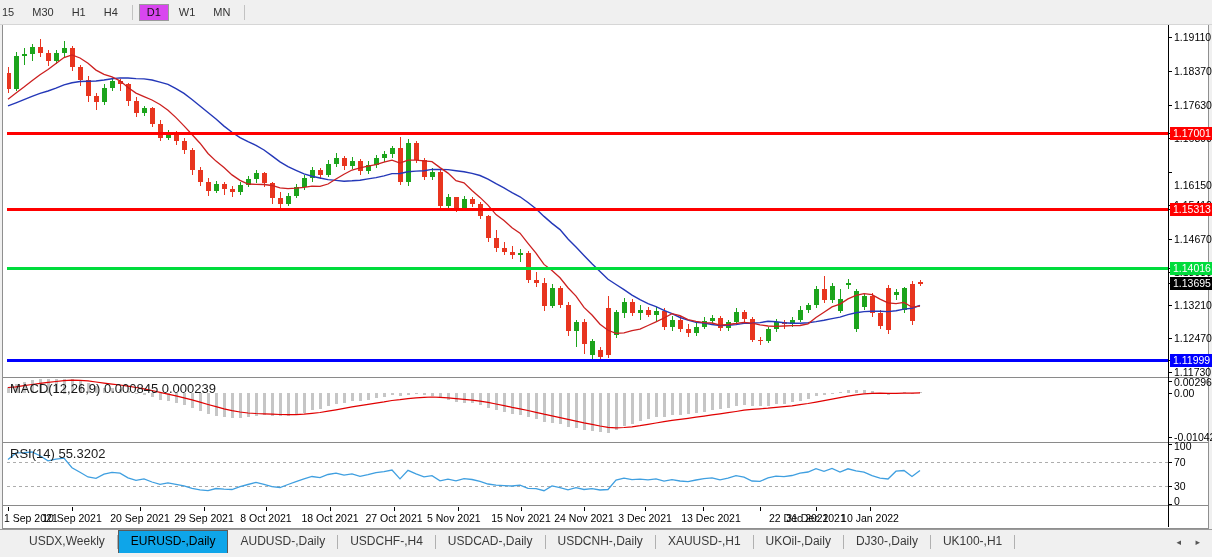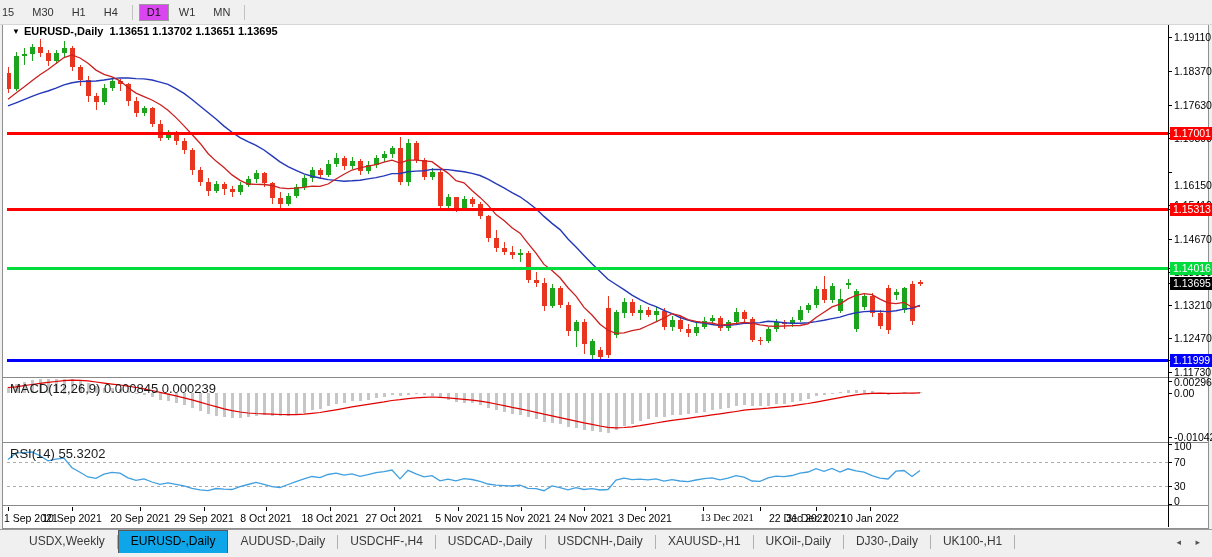--- a/index.html
+++ b/index.html
@@ -455,21 +455,20 @@
       <line x1="458.5" y1="507" x2="458.5" y2="511" stroke="#000" stroke-width="1" shape-rendering="crispEdges"></line>
       <line x1="521.5" y1="507" x2="521.5" y2="511" stroke="#000" stroke-width="1" shape-rendering="crispEdges"></line>
       <line x1="584.5" y1="507" x2="584.5" y2="511" stroke="#000" stroke-width="1" shape-rendering="crispEdges"></line>
       <line x1="645.5" y1="507" x2="645.5" y2="511" stroke="#000" stroke-width="1" shape-rendering="crispEdges"></line>
       <line x1="703.5" y1="507" x2="703.5" y2="511" stroke="#000" stroke-width="1" shape-rendering="crispEdges"></line>
       <line x1="760.5" y1="507" x2="760.5" y2="511" stroke="#000" stroke-width="1" shape-rendering="crispEdges"></line>
       <line x1="816.5" y1="507" x2="816.5" y2="511" stroke="#000" stroke-width="1" shape-rendering="crispEdges"></line>
       <line x1="870.5" y1="507" x2="870.5" y2="511" stroke="#000" stroke-width="1" shape-rendering="crispEdges"></line>
     </svg>
   <div class="overlays" id="overlays">
-    <div class="chart-title"><span class="caret">▼</span><span>EURUSD-,Daily  1.13651 1.13702 1.13651 1.13695</span></div>
     <div class="pane-label" style="top:381px">MACD(12,26,9) 0.000845 0.000239</div>
     <div class="pane-label" style="top:446px">RSI(14) 55.3202</div>
   <div class="axis-label" style="left: 1174px; top: 31.4px;">1.19110</div>
       <div class="axis-label" style="left: 1174px; top: 64.9px;">1.18370</div>
       <div class="axis-label" style="left: 1174px; top: 98.5px;">1.17630</div>
       <div class="axis-label" style="left: 1174px; top: 132px;">1.16890</div>
       <div class="axis-label" style="left: 1174px; top: 179px;">1.16150</div>
       <div class="axis-label" style="left: 1174px; top: 199px;">1.15410</div>
       <div class="axis-label" style="left: 1174px; top: 232.5px;">1.14670</div>
       <div class="axis-label" style="left: 1174px; top: 266.1px;">1.13930</div>
@@ -488,25 +487,25 @@
       <div class="axis-label" style="left: 1174px; top: 455.5px;">70</div>
       <div class="axis-label" style="left: 1174px; top: 479.5px;">30</div>
       <div class="axis-label" style="left: 1174px; top: 495px;">0</div>
       <div class="date-label" style="left: 4px;">1 Sep 2021</div>
       <div class="date-label" style="left: 41px; width: 62px; text-align: center;">10 Sep 2021</div>
       <div class="date-label" style="left: 109px; width: 62px; text-align: center;">20 Sep 2021</div>
       <div class="date-label" style="left: 173px; width: 62px; text-align: center;">29 Sep 2021</div>
       <div class="date-label" style="left: 235px; width: 62px; text-align: center;">8 Oct 2021</div>
       <div class="date-label" style="left: 299px; width: 62px; text-align: center;">18 Oct 2021</div>
       <div class="date-label" style="left: 363px; width: 62px; text-align: center;">27 Oct 2021</div>
-      <div class="date-label" style="left: 427px; width: 62px; text-align: right;">5 Nov 2021</div>
+      <div class="date-label" style="left: 427px; width: 62px; text-align: left;">5 Nov 2021</div>
       <div class="date-label" style="left: 490px; width: 62px; text-align: center;">15 Nov 2021</div>
       <div class="date-label" style="left: 553px; width: 62px; text-align: center;">24 Nov 2021</div>
       <div class="date-label" style="left: 614px; width: 62px; text-align: center;">3 Dec 2021</div>
-      <div class="date-label" style="left: 696px; width: 62px; text-align: center; font-family: Liberation Serif, serif;">13 Dec 2021</div>
+      <div class="date-label" style="left: 680px; width: 62px; text-align: center;">13 Dec 2021</div>
       <div class="date-label" style="left: 729px; width: 62px; text-align: center; padding-left: 40px;">22 Dec 2021</div>
       <div class="date-label" style="left: 785px; width: 62px; text-align: center;">31 Dec 2021</div>
       <div class="date-label" style="left: 839px; width: 62px; text-align: center;">10 Jan 2022</div>
     </div>
   <div class="toolbar" id="toolbar">
       <div class="tfbtn clipped">15</div>
       <div class="tfbtn">M30</div>
       <div class="tfbtn">H1</div>
       <div class="tfbtn">H4</div>
       <div class="tbsep"></div>

